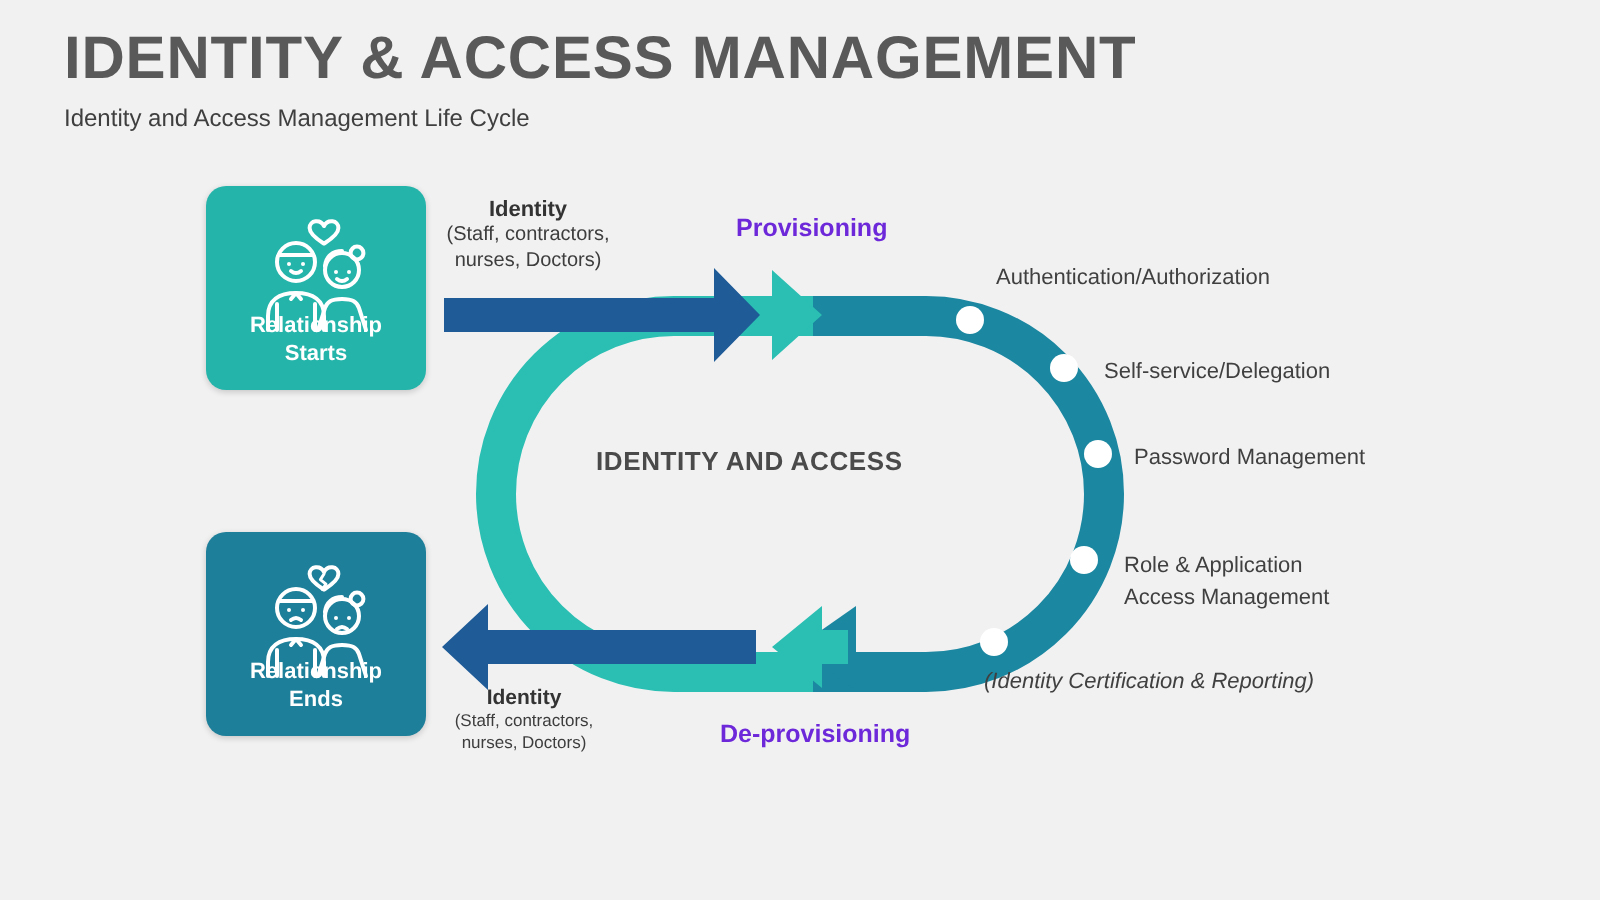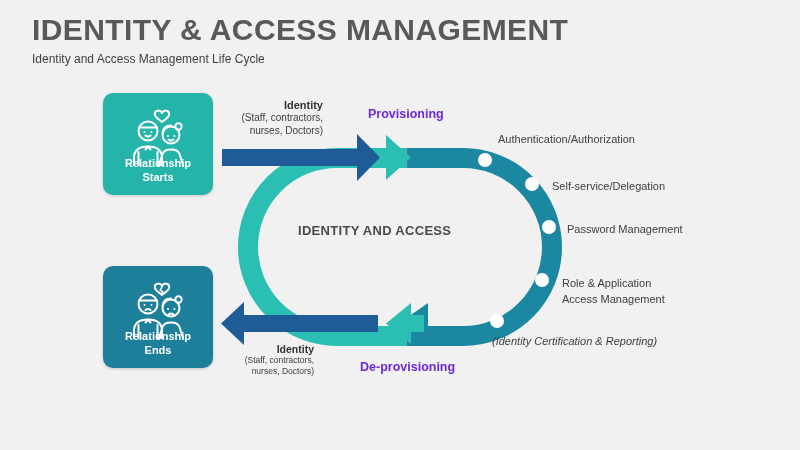--- a/index.html
+++ b/index.html
@@ -27,21 +27,21 @@
   .ring-right{border-color:var(--dark-teal);clip-path:inset(0 0 0 52%)}
 
   .dot{width:14px;height:14px;border-radius:50%;background:#fff}
 
   svg.arrows{left:0;top:0;pointer-events:none}
   .p-blue{fill:var(--blue)} .p-teal{fill:var(--teal)} .p-dteal{fill:var(--dark-teal)}
 
   .center-title{left:298px;top:222px;width:200px;text-align:left;
     font-size:13px;font-weight:bold;color:#4a4a4a;line-height:18px;letter-spacing:.3px}
 
-  .flow-note{color:#333;text-align:right}
+  .flow-note{color:#333;text-align:center}
   .flow-note .t{font-weight:bold;font-size:11px}
   .flow-note .s{font-size:10px;line-height:13px;color:#3d3d3d}
   .note-top{left:205px;top:99px;width:118px}
   .note-bottom{left:210px;top:343px;width:104px}
   .note-bottom .t{font-size:10.5px}
   .note-bottom .s{font-size:8.5px;line-height:11px}
 
   .arrow-label{font-weight:bold;font-size:12.5px;color:#6d28d9}
   .lbl-provisioning{left:368px;top:107px}
   .lbl-deprovisioning{left:360px;top:360px}

